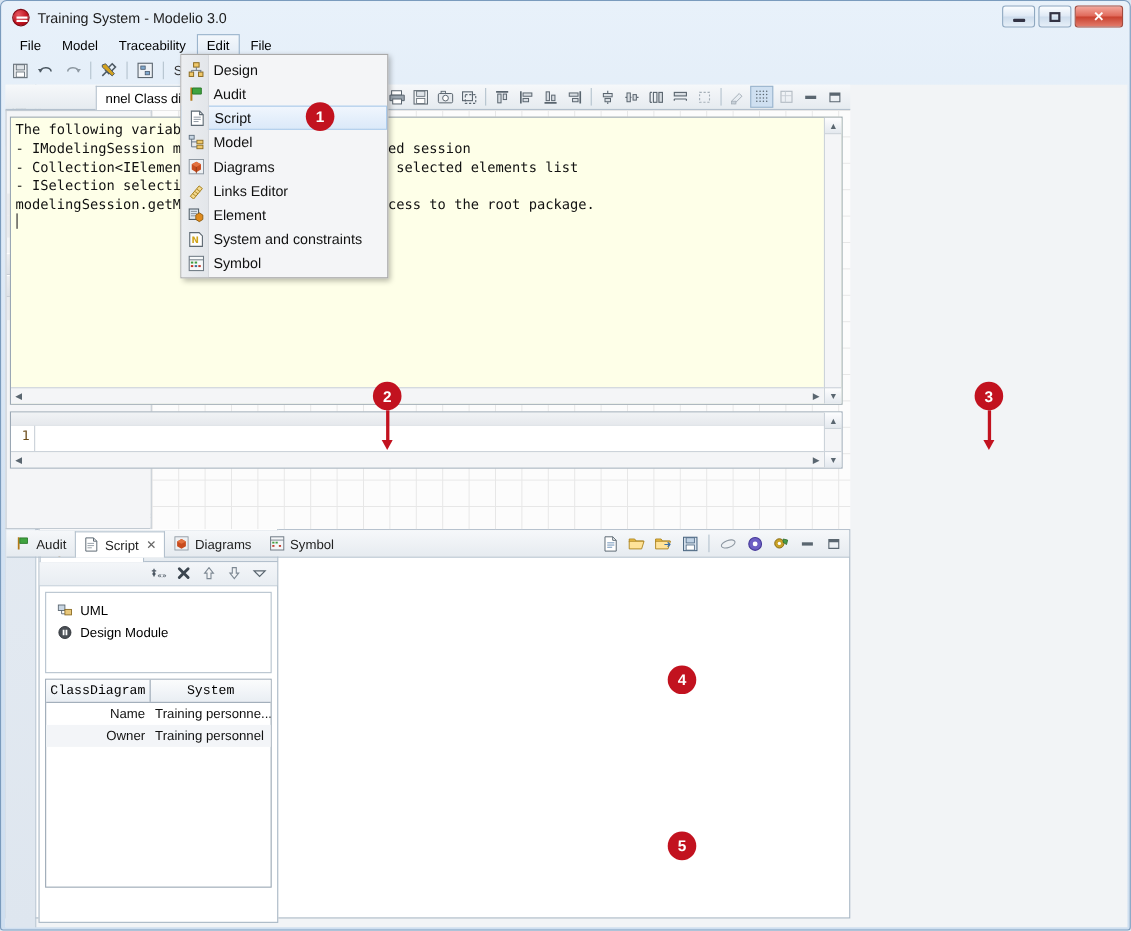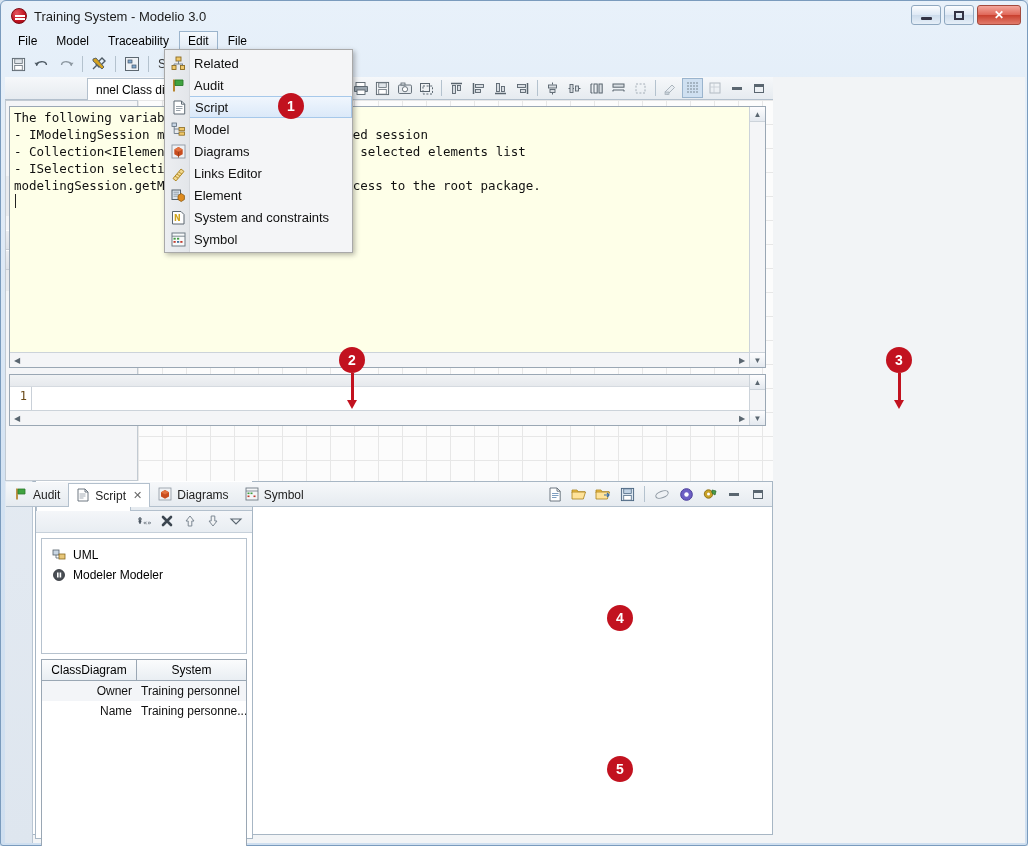--- a/index.html
+++ b/index.html
@@ -146,28 +146,28 @@
 
   
   #element-view { left:30px; top:410px; width:218px; height:352px; }
   #element-toolbar {
     height:22px; background:linear-gradient(180deg,#f4f6f9,#e8edf2);
     border-bottom:1px solid #c6d0da;
     display:flex; align-items:center; justify-content:flex-end; gap:8px; padding-right:8px;
     color:#4a5560; font-size:12px;
   }
   #element-list {
-    margin:5px; height:116px; border:1px solid #b6c2ce; background:#fff;
+    margin:5px; height:74px; border:1px solid #b6c2ce; background:#fff;
     padding:6px 0 12px 10px; font-size:12px;
   }
   .elrow { display:flex; align-items:center; gap:6px; height:20px; }
   #prop-table { margin:5px; border:1px solid #9aa7b4; background:#fff; height:190px; }
   #prop-head { display:flex; height:21px; background:linear-gradient(180deg,#fbfcfd,#e9eef3);
     border-bottom:1px solid #9aa7b4; font-size:12px; }
-  .phcell { display:flex; align-items:center; justify-content:center; height:20px; }
+  .phcell { display:flex; align-items:center; justify-content:center; height:20px;font-family:Liberation Mono, monospace; }
   .phcell:first-child { width:95px; border-right:1px solid #9aa7b4; }
   .phcell:last-child { flex:1; }
   .prow { display:flex; height:20px; font-size:12px; align-items:center; }
   .prow .k { width:95px; text-align:right; padding-right:5px; color:#111; }
   .prow .v { flex:1; padding-left:4px; color:#111; overflow:hidden; white-space:nowrap;
              position:relative; }
   .prow.alt { background:#f3f5f8; }
 
   
   #editor-view { left:250px; top:2px; width:768px; height:404px; border:none; background:transparent;}
@@ -559,36 +559,36 @@
           <span>UML</span>
         </div>
         <div class="elrow">
           <span class="ico">
             <svg width="15" height="14" viewBox="0 0 15 14">
                 <circle cx="7" cy="7" r="5.5" fill="#4a4f55" stroke="#2c3036" stroke-width=".8"></circle>
                 <rect x="5" y="4.5" width="1.6" height="5" fill="#fff"></rect>
                 <rect x="7.6" y="4.5" width="1.6" height="5" fill="#fff"></rect>
               </svg>
           </span>
-          <span>Modeler Modeler</span>
+          <span>Design Module</span>
         </div>
       </div>
 
       <div id="prop-table">
         <div id="prop-head">
           <div class="phcell">ClassDiagram</div>
           <div class="phcell">System</div>
         </div>
+        <div class="prow">
+          <div class="k">Name</div>
+          <div class="v">Training personne...</div>
+        </div>
         <div class="prow alt">
           <div class="k">Owner</div>
           <div class="v">Training personnel</div>
-        </div>
-        <div class="prow">
-          <div class="k">Name</div>
-          <div class="v">Training personne...</div>
         </div>
       </div>
     </div>
 
     <div id="editor-view">
       <div id="editor-tabrow">
         <div id="editor-tab">
           <span>nnel Class diagram</span>
           <span class="x" style="font-size:11px;color:#666;">✕</span>
         </div>
@@ -987,21 +987,21 @@
     <div id="menu-gutter"></div>
     <div class="mrow">
       <span class="ico">
         <svg width="15" height="15" viewBox="0 0 15 15">
             <rect x="5" y="1" width="5" height="4" fill="#f0c86a" stroke="#8a6a20" stroke-width=".9"></rect>
             <rect x="1" y="9.5" width="4" height="4" fill="#f0c86a" stroke="#8a6a20" stroke-width=".9"></rect>
             <rect x="9.5" y="9.5" width="4" height="4" fill="#f0c86a" stroke="#8a6a20" stroke-width=".9"></rect>
             <path d="M7.5 5 v3 M3 8 h9 M3 8 v1.5 M11.5 8 v1.5" stroke="#6f7a84" stroke-width=".9" fill="none"></path>
           </svg>
       </span>
-      <span>Related</span>
+      <span>Design</span>
     </div>
     <div class="mrow">
       <span class="ico">
         <svg width="15" height="15" viewBox="0 0 15 15">
             <path d="M3 1.5 v12" stroke="#b37a18" stroke-width="1.8"></path>
             <path d="M4 2 h8 v5.5 h-8z" fill="#3fa33f" stroke="#2b7a2b" stroke-width=".9"></path>
           </svg>
       </span>
       <span>Audit</span>
     </div>

